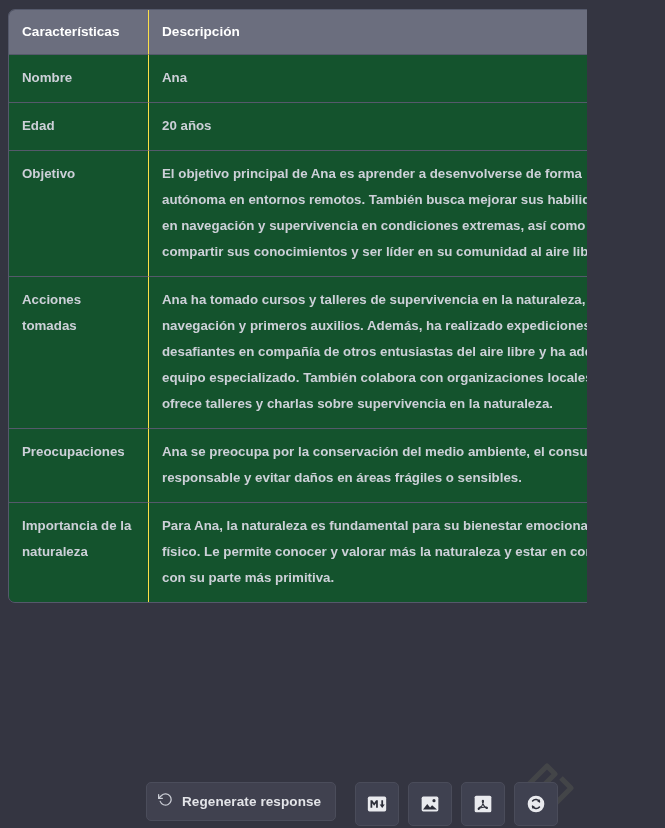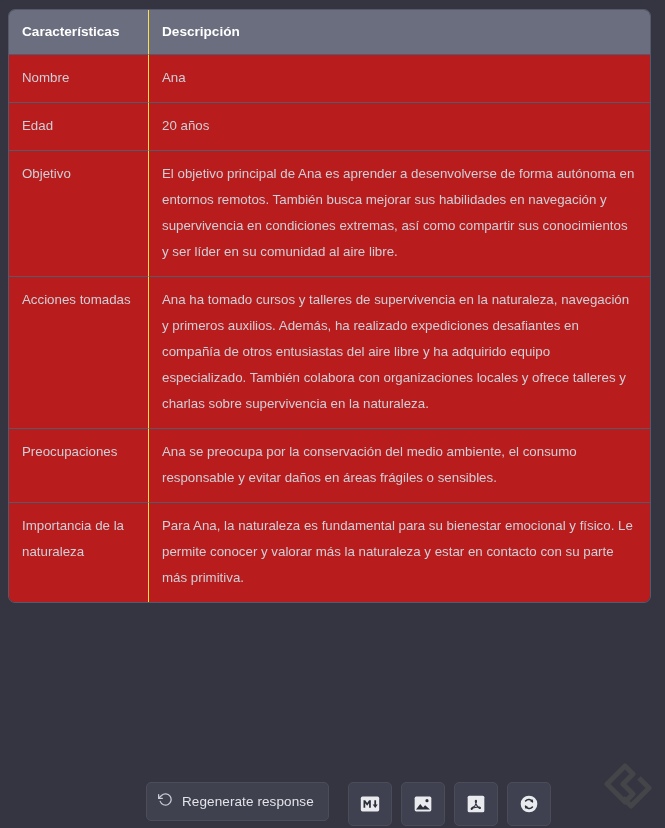--- a/index.html
+++ b/index.html
@@ -11,21 +11,21 @@
     width: 665px;
     height: 828px;
     overflow: hidden;
     font-family: "Liberation Sans", sans-serif;
     color: #d1d5db;
     position: relative;
   }
 
   #page {
     position: relative;
-    width: 665px;
+    width: 587px;
     height: 828px;
     background: #343541;
     overflow: hidden;
   }
 
   
   .watermark {
     position: absolute;
     right: 6px;
     bottom: 6px;
@@ -72,38 +72,39 @@
   table.persona thead th {
     background: #6b6e7e;
     color: #ffffff;
     font-weight: bold;
     font-size: 13.6px;
     line-height: 20px;
     padding-top: 12px;
     padding-bottom: 12px;
   }
   table.persona tbody td {
-    background: #b91c1c;
+    background: #14532d;
     color: #cdd0d8;
-    font-weight: normal;
+    font-weight: bold;
   }
   table.persona tbody td.feature {
     color: #cdd0d8;
   }
 
   
   .bottom-bar {
     position: absolute;
     left: 146px;
     bottom: 0px;
     height: 46px;
     display: flex;
     align-items: flex-start;
     gap: 9px;
     z-index: 30;
+    font-weight: bold;
   }
   .regen-btn {
     display: flex;
     align-items: center;
     gap: 9px;
     background: #40414f;
     border: 1px solid #4b4d5b;
     border-radius: 5px;
     color: #e3e4e8;
     font-size: 13.5px;

